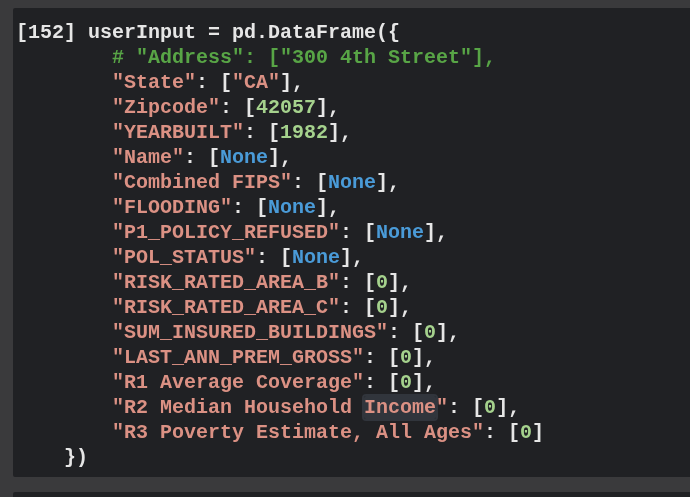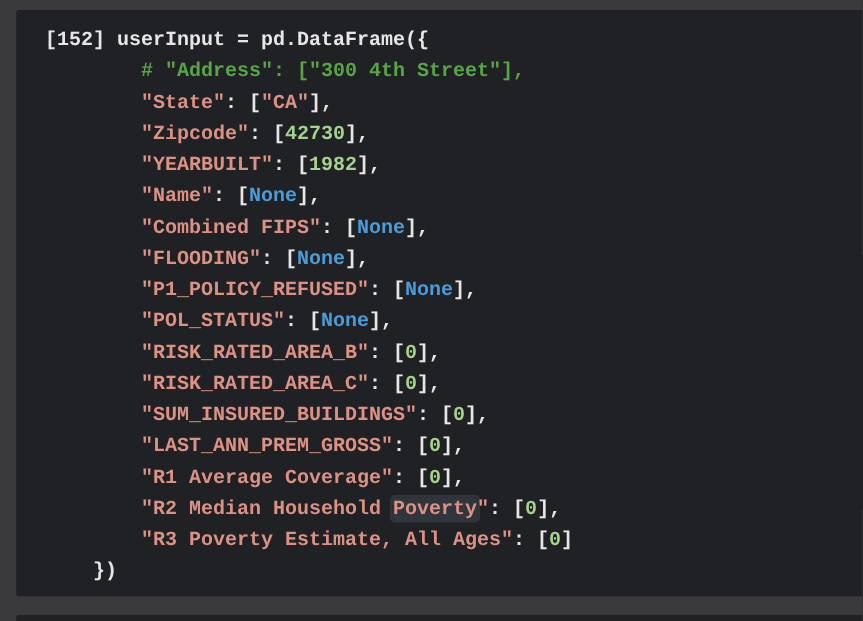--- a/index.html
+++ b/index.html
@@ -35,55 +35,54 @@
     height: 469px;
     padding: 12px 0 0 3px;
     overflow: hidden;
   }
   .code-block.next {
     top: 492px;
     height: 20px;
   }
   .code-line {
     white-space: pre;
-    font-size: 16px;
+    font-size: 20px;
     line-height: 25px;
     font-weight: 700;
     color: var(--plain);
-    margin-left: 20px;
   }
   .tok-plain   { color: var(--plain); }
   .tok-comment { color: var(--comment); }
   .tok-string  { color: var(--string); }
   .tok-number  { color: var(--number); }
   .tok-keyword { color: var(--keyword); }
   .hl {
     background: var(--highlight_bg);
     border-radius: 2px;
     box-shadow: 0 0 0 2px var(--highlight_bg);
   }
 </style>
 </head>
 <body>
 
 <div class="viewport">
   <div class="code-block main" id="main-code">
       <div class="code-line"><span class="tok-plain">[152] userInput = pd.DataFrame({</span></div>
       <div class="code-line"><span class="tok-plain">        </span><span class="tok-comment"># "Address": ["300 4th Street"],</span></div>
       <div class="code-line"><span class="tok-plain">        </span><span class="tok-string">"State"</span><span class="tok-plain">: [</span><span class="tok-string">"CA"</span><span class="tok-plain">],</span></div>
-      <div class="code-line"><span class="tok-plain">        </span><span class="tok-string">"Zipcode"</span><span class="tok-plain">: [</span><span class="tok-number">42730</span><span class="tok-plain">],</span></div>
+      <div class="code-line"><span class="tok-plain">        </span><span class="tok-string">"Zipcode"</span><span class="tok-plain">: [</span><span class="tok-number">42057</span><span class="tok-plain">],</span></div>
       <div class="code-line"><span class="tok-plain">        </span><span class="tok-string">"YEARBUILT"</span><span class="tok-plain">: [</span><span class="tok-number">1982</span><span class="tok-plain">],</span></div>
       <div class="code-line"><span class="tok-plain">        </span><span class="tok-string">"Name"</span><span class="tok-plain">: [</span><span class="tok-keyword">None</span><span class="tok-plain">],</span></div>
       <div class="code-line"><span class="tok-plain">        </span><span class="tok-string">"Combined FIPS"</span><span class="tok-plain">: [</span><span class="tok-keyword">None</span><span class="tok-plain">],</span></div>
       <div class="code-line"><span class="tok-plain">        </span><span class="tok-string">"FLOODING"</span><span class="tok-plain">: [</span><span class="tok-keyword">None</span><span class="tok-plain">],</span></div>
       <div class="code-line"><span class="tok-plain">        </span><span class="tok-string">"P1_POLICY_REFUSED"</span><span class="tok-plain">: [</span><span class="tok-keyword">None</span><span class="tok-plain">],</span></div>
       <div class="code-line"><span class="tok-plain">        </span><span class="tok-string">"POL_STATUS"</span><span class="tok-plain">: [</span><span class="tok-keyword">None</span><span class="tok-plain">],</span></div>
       <div class="code-line"><span class="tok-plain">        </span><span class="tok-string">"RISK_RATED_AREA_B"</span><span class="tok-plain">: [</span><span class="tok-number">0</span><span class="tok-plain">],</span></div>
       <div class="code-line"><span class="tok-plain">        </span><span class="tok-string">"RISK_RATED_AREA_C"</span><span class="tok-plain">: [</span><span class="tok-number">0</span><span class="tok-plain">],</span></div>
       <div class="code-line"><span class="tok-plain">        </span><span class="tok-string">"SUM_INSURED_BUILDINGS"</span><span class="tok-plain">: [</span><span class="tok-number">0</span><span class="tok-plain">],</span></div>
       <div class="code-line"><span class="tok-plain">        </span><span class="tok-string">"LAST_ANN_PREM_GROSS"</span><span class="tok-plain">: [</span><span class="tok-number">0</span><span class="tok-plain">],</span></div>
       <div class="code-line"><span class="tok-plain">        </span><span class="tok-string">"R1 Average Coverage"</span><span class="tok-plain">: [</span><span class="tok-number">0</span><span class="tok-plain">],</span></div>
-      <div class="code-line"><span class="tok-plain">        </span><span class="tok-string">"R2 Median Household </span><span class="tok-string hl">Poverty</span><span class="tok-string">"</span><span class="tok-plain">: [</span><span class="tok-number">0</span><span class="tok-plain">],</span></div>
+      <div class="code-line"><span class="tok-plain">        </span><span class="tok-string">"R2 Median Household </span><span class="tok-string hl">Income</span><span class="tok-string">"</span><span class="tok-plain">: [</span><span class="tok-number">0</span><span class="tok-plain">],</span></div>
       <div class="code-line"><span class="tok-plain">        </span><span class="tok-string">"R3 Poverty Estimate, All Ages"</span><span class="tok-plain">: [</span><span class="tok-number">0</span><span class="tok-plain">]</span></div>
       <div class="code-line"><span class="tok-plain">    })</span></div>
     </div>
   <div class="code-block next"></div>
 </div>
 
 </body></html>

